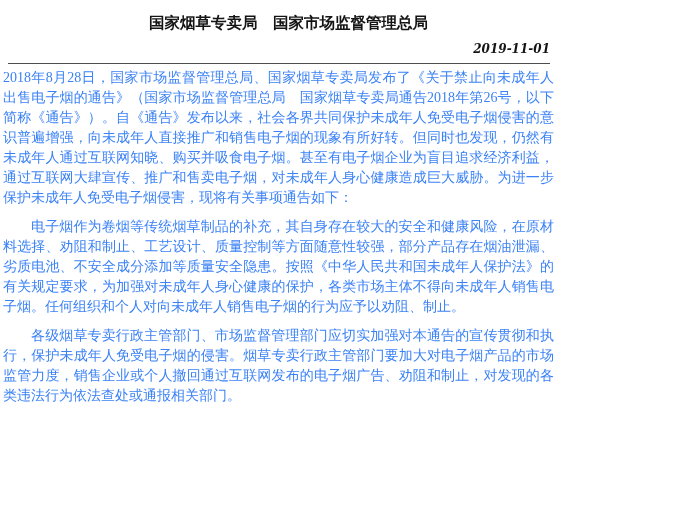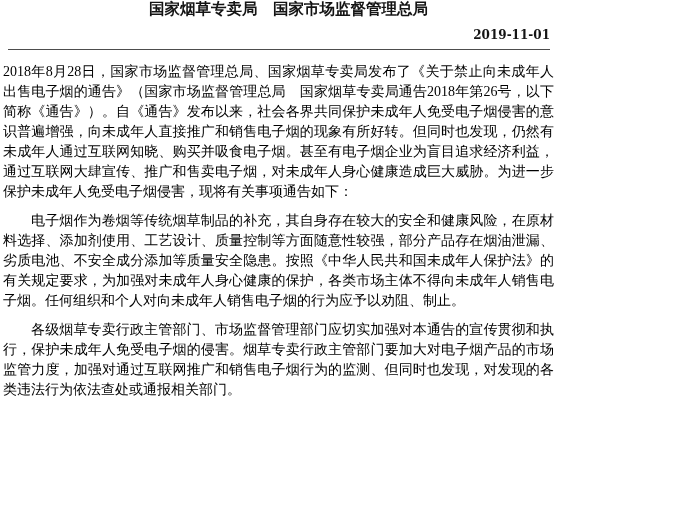--- a/index.html
+++ b/index.html
@@ -12,20 +12,21 @@
     height: 521px;
     overflow: hidden;
     font-family: "Liberation Serif", "DejaVu Serif", serif;
     color: #1a1a1a;
     -webkit-font-smoothing: antialiased;
   }
   .page {
     width: 577px;
     height: 521px;
     box-sizing: border-box;
+    padding-top: 14px;
     background: #ffffff;
   }
   
   .doc-header {
     text-align: center;
     font-weight: bold;
     font-size: 15.5px;
     line-height: 17px;
     color: #141414;
   }
@@ -34,34 +35,35 @@
   }
   
   .date-row {
     margin: 11px 27px 0 8px;
     text-align: right;
     font-weight: bold;
     font-size: 12px;
     line-height: 14px;
     font-family: "DejaVu Serif", "Liberation Serif", serif;
     color: #141414;
+    font-style: italic;
   }
   
   .rule {
     height: 0;
     border-top: 1px solid #4d4d4d;
     margin: 7px 27px 0 8px;
   }
   
   .doc-body {
-    margin: 12px 23px 0 3px;
+    margin: 4px 23px 0 3px;
     font-size: 14px;
     line-height: 20px;
     text-align: justify;
-    color: #000000;
+    color: #3b82f6;
   }
   .doc-body p {
     margin: 0 0 9px 0;
     text-indent: 2em;
   }
   .doc-body p.no-indent {
     text-indent: 0;
   }
 </style>
 </head>
@@ -72,17 +74,17 @@
   <div class="doc-header">
     <div>国家烟草专卖局　国家市场监督管理总局</div>
   </div>
 
   <div class="date-row">2019-11-01</div>
 
   <div class="rule"></div>
 
   <div class="doc-body">
     <p class="no-indent">2018年8月28日，国家市场监督管理总局、国家烟草专卖局发布了《关于禁止向未成年人出售电子烟的通告》（国家市场监督管理总局　国家烟草专卖局通告2018年第26号，以下简称《通告》）。自《通告》发布以来，社会各界共同保护未成年人免受电子烟侵害的意识普遍增强，向未成年人直接推广和销售电子烟的现象有所好转。但同时也发现，仍然有未成年人通过互联网知晓、购买并吸食电子烟。甚至有电子烟企业为盲目追求经济利益，通过互联网大肆宣传、推广和售卖电子烟，对未成年人身心健康造成巨大威胁。为进一步保护未成年人免受电子烟侵害，现将有关事项通告如下：</p>
-    <p>电子烟作为卷烟等传统烟草制品的补充，其自身存在较大的安全和健康风险，在原材料选择、添加剂使用、工艺设计、质量控制等方面随意性较强，部分产品存在烟油泄漏、劣质电池、不安全成分添加等质量安全隐患。按照《中华人民共和国未成年人保护法》的有关规定要求，为加强对未成年人身心健康的保护，各类市场主体不得向未成年人销售电子烟。任何组织和个人对向未成年人销售电子烟的行为应予以劝阻、制止。</p>
-    <p>各级烟草专卖行政主管部门、市场监督管理部门应切实加强对本通告的宣传贯彻和执行，保护未成年人免受电子烟的侵害。烟草专卖行政主管部门要加大对电子烟产品的市场监管力度，加强对通过互联网推广和销售电子烟行为的监测、但同时也发现，对发现的各类违法行为依法查处或通报相关部门。</p>
+    <p>电子烟作为卷烟等传统烟草制品的补充，其自身存在较大的安全和健康风险，在原材料选择、劝阻和制止、工艺设计、质量控制等方面随意性较强，部分产品存在烟油泄漏、劣质电池、不安全成分添加等质量安全隐患。按照《中华人民共和国未成年人保护法》的有关规定要求，为加强对未成年人身心健康的保护，各类市场主体不得向未成年人销售电子烟。任何组织和个人对向未成年人销售电子烟的行为应予以劝阻、制止。</p>
+    <p>各级烟草专卖行政主管部门、市场监督管理部门应切实加强对本通告的宣传贯彻和执行，保护未成年人免受电子烟的侵害。烟草专卖行政主管部门要加大对电子烟产品的市场监管力度，销售企业或个人撤回通过互联网发布的电子烟广告、劝阻和制止，对发现的各类违法行为依法查处或通报相关部门。</p>
   </div>
 
 </div>
 
 </body></html>

